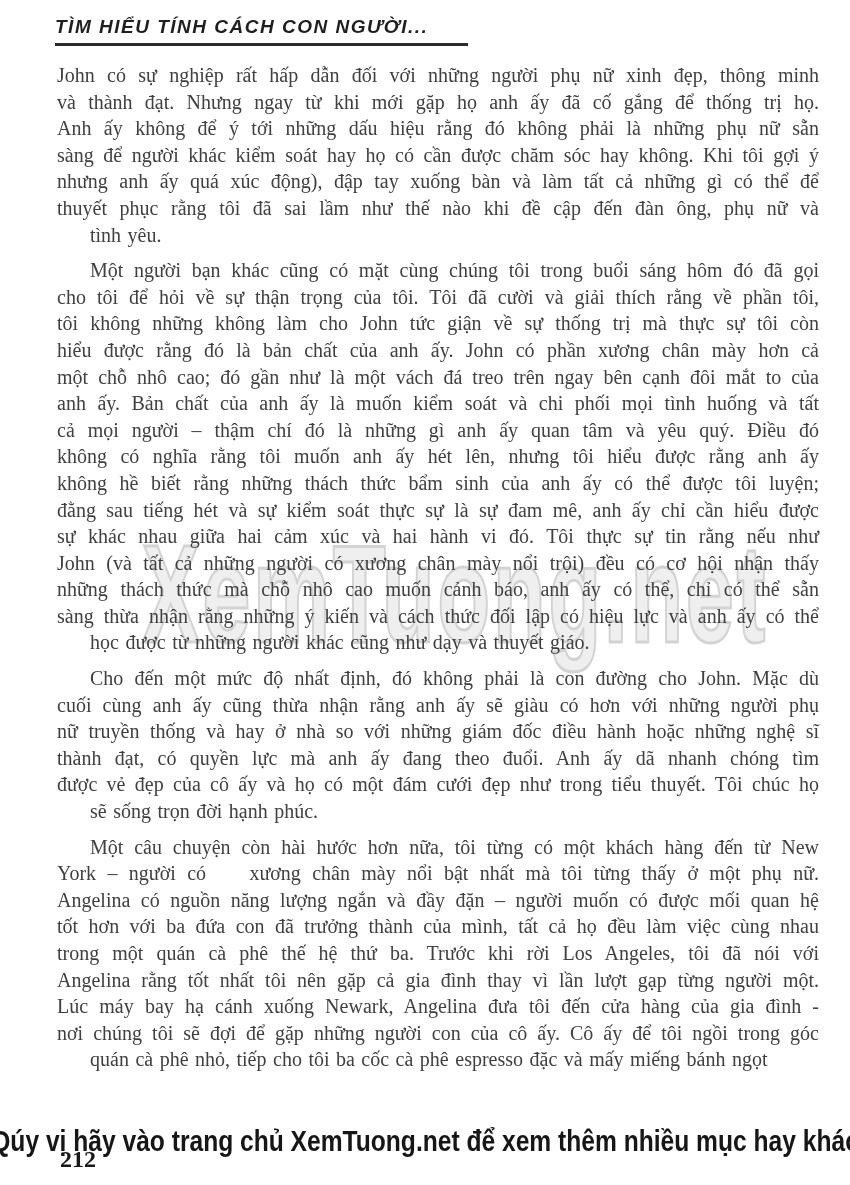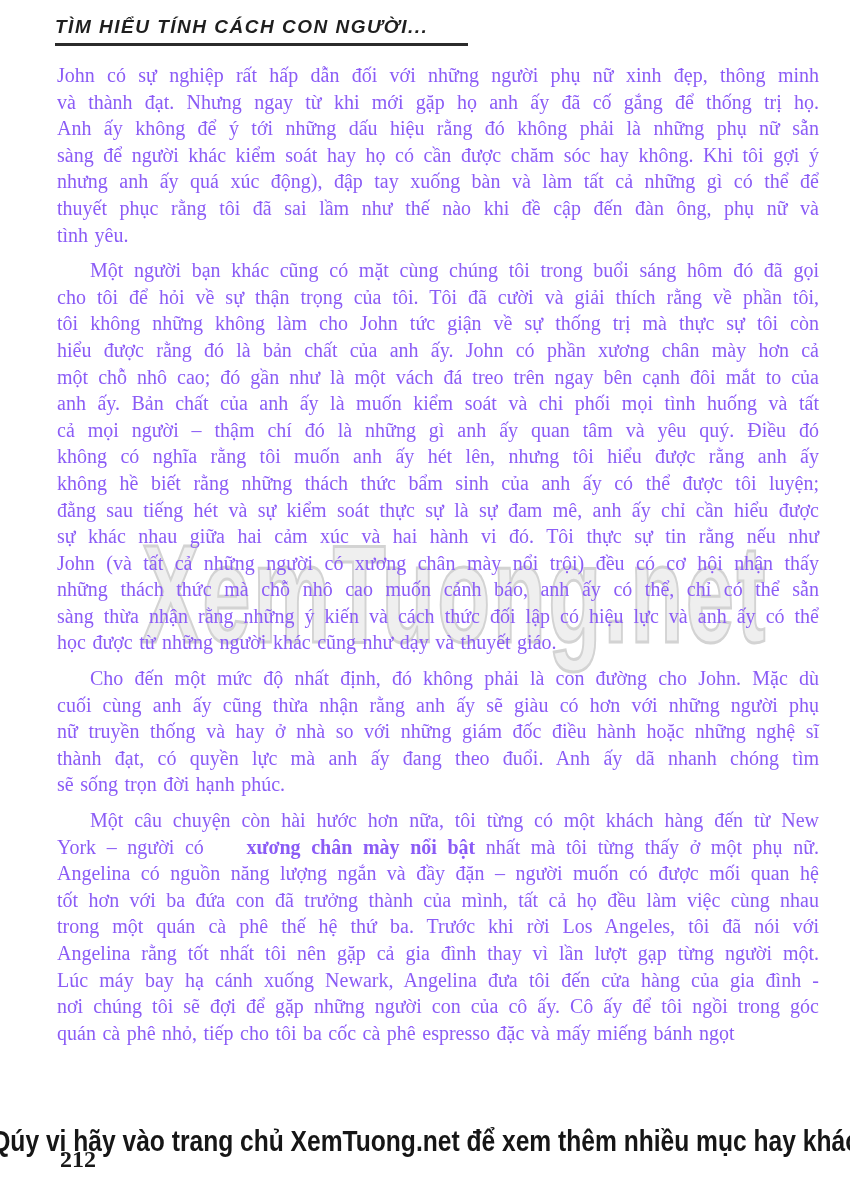--- a/index.html
+++ b/index.html
@@ -66,36 +66,37 @@
   
   .body-text {
     position: absolute;
     top: 62px;
     left: 57px;
     width: 762px;
     z-index: 1;
     font-family: "Liberation Serif", serif;
     font-size: 20px;
     line-height: 26.6px;
-    color: #8b5cf6;
+    color: #404040;
     word-spacing: 1.5px;
   }
   .paragraph { margin: 0 0 9px 0; }
   .paragraph:last-child { margin-bottom: 0; }
   .paragraph.indent .line:first-child { text-indent: 33px; }
   .line {
     text-align: justify;
     -moz-text-align-last: justify;
     text-align-last: justify;
   }
   .line.last {
     -moz-text-align-last: left;
     text-align-last: left;
+    margin-left: 33px;
   }
-  .seg-bold { font-weight: bold; margin-left: 32px; }
+  .seg-bold { font-weight: normal; margin-left: 32px; }
 
   
   .page-number {
     position: absolute;
     top: 1146px;
     left: 0;
     width: 850px;
     text-align: left;
     text-indent: 60px;
     font-family: Liberation Serif, serif;
@@ -162,20 +163,21 @@
         <div class="line"><span>John (và tất cả những người có xương chân mày nổi trội) đều có cơ hội nhận thấy</span></div>
         <div class="line"><span>những thách thức mà chỗ nhô cao muốn cảnh báo, anh ấy có thể, chỉ có thể sẵn</span></div>
         <div class="line"><span>sàng thừa nhận rằng những ý kiến và cách thức đối lập có hiệu lực và anh ấy có thể</span></div>
         <div class="line last"><span>học được từ những người khác cũng như dạy và thuyết giáo.</span></div>
       </div>
       <div class="paragraph indent">
         <div class="line"><span>Cho đến một mức độ nhất định, đó không phải là con đường cho John. Mặc dù</span></div>
         <div class="line"><span>cuối cùng anh ấy cũng thừa nhận rằng anh ấy sẽ giàu có hơn với những người phụ</span></div>
         <div class="line"><span>nữ truyền thống và hay ở nhà so với những giám đốc điều hành hoặc những nghệ sĩ</span></div>
         <div class="line"><span>thành đạt, có quyền lực mà anh ấy đang theo đuổi. Anh ấy dã nhanh chóng tìm</span></div>
+        <div class="line"><span>được vẻ đẹp của cô ấy và họ có một đám cưới đẹp như trong tiểu thuyết. Tôi chúc họ</span></div>
         <div class="line last"><span>sẽ sống trọn đời hạnh phúc.</span></div>
       </div>
       <div class="paragraph indent">
         <div class="line"><span>Một câu chuyện còn hài hước hơn nữa, tôi từng có một khách hàng đến từ New</span></div>
         <div class="line"><span>York – người có </span><span class="seg-bold">xương chân mày nổi bật</span><span> nhất mà tôi từng thấy ở một phụ nữ.</span></div>
         <div class="line"><span>Angelina có nguồn năng lượng ngắn và đầy đặn – người muốn có được mối quan hệ</span></div>
         <div class="line"><span>tốt hơn với ba đứa con đã trưởng thành của mình, tất cả họ đều làm việc cùng nhau</span></div>
         <div class="line"><span>trong một quán cà phê thế hệ thứ ba. Trước khi rời Los Angeles, tôi đã nói với</span></div>
         <div class="line"><span>Angelina rằng tốt nhất tôi nên gặp cả gia đình thay vì lần lượt gạp từng người một.</span></div>
         <div class="line"><span>Lúc máy bay hạ cánh xuống Newark, Angelina đưa tôi đến cửa hàng của gia đình -</span></div>

